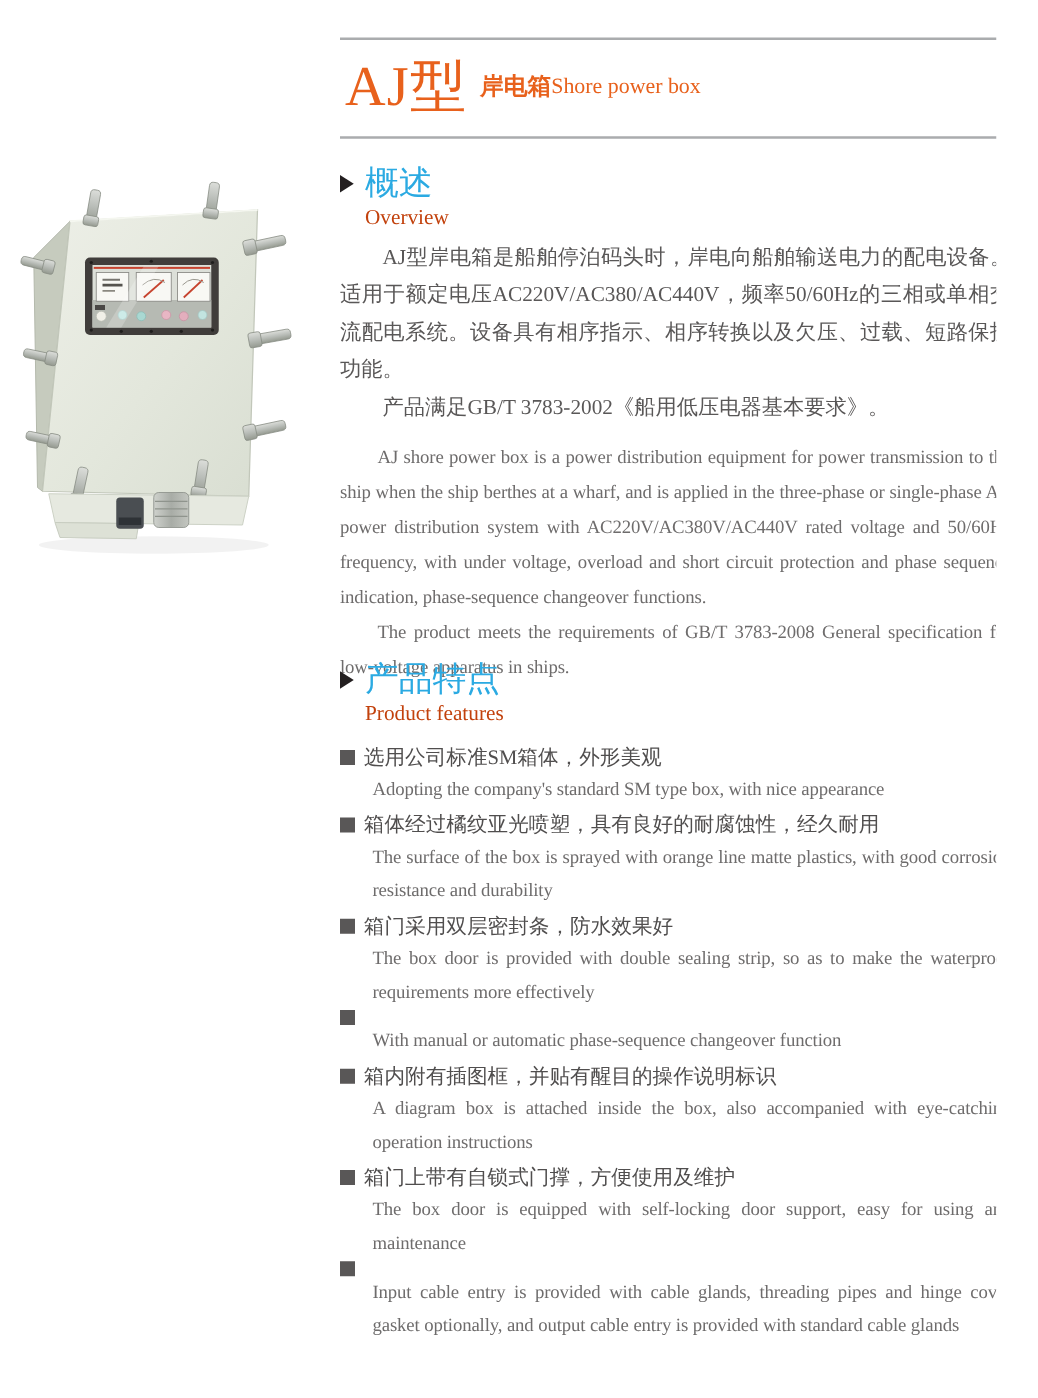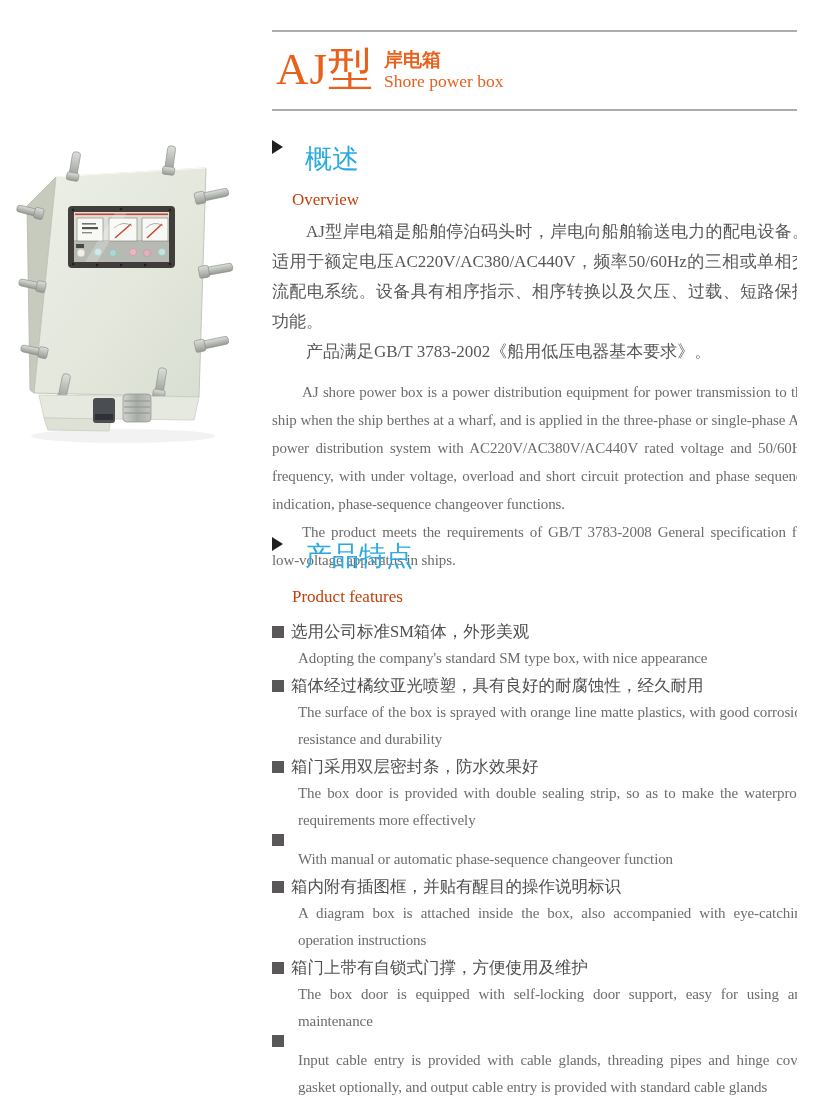--- a/index.html
+++ b/index.html
@@ -7,31 +7,31 @@
     position:relative;width:797px;height:1118px;background:#ffffff;overflow:hidden;
     font-family:Liberation Serif, serif;
   }
   .rule{position:absolute;left:272px;width:534px;height:2px;background:#aaacae;}
   .rule-top{top:30px;}
   .rule-2{top:109px;}
 
   
   .title-block{position:absolute;left:276px;top:47px;display:flex;align-items:center;gap:10px;color:#E8611C;}
   .model{font-size:45px;line-height:1;letter-spacing:1px;}
-  .sub{display:flex;flex-direction:column;}
+  .sub{display:flex;}
   .sub-cn{font-size:19px;font-weight:bold;line-height:23px;}
   .sub-en{font-size:17.5px;line-height:21px;}
 
   
   .section{position:absolute;left:272px;width:537px;}
   .overview-sec{top:130px;}
   .features-sec{top:527px;}
   .sec-head{display:flex;gap:9px;}
   .tri{width:0;height:0;border-left:11px solid #231F20;border-top:7px solid transparent;border-bottom:7px solid transparent;margin-top:10px;flex:none;}
-  .head-cn{font-size:27px;color:#2BAAE2;font-weight:500;line-height:33px;margin:13px;}
+  .head-cn{font-size:27px;color:#2BAAE2;font-weight:500;line-height:33px;margin:0;}
   .head-en{font-size:17px;color:#c2410c;line-height:21px;}
 
   .overview-sec p{margin:0;}
   p.cn{font-size:17px;line-height:30px;color:#595757;text-align:justify;text-indent:2em;}
   p.cn.first{margin-top:7px;}
   p.en{font-size:15px;line-height:28px;color:#6e6c6c;text-align:justify;text-indent:2em;letter-spacing:-0.1px;}
   p.en.first{margin-top:11px;}
 
   .feat-list{list-style:none;margin:11px 0 0;padding:0;}
   .feat-cn{font-size:16.5px;line-height:27px;color:#504e4e;display:flex;align-items:center;gap:7px;}

